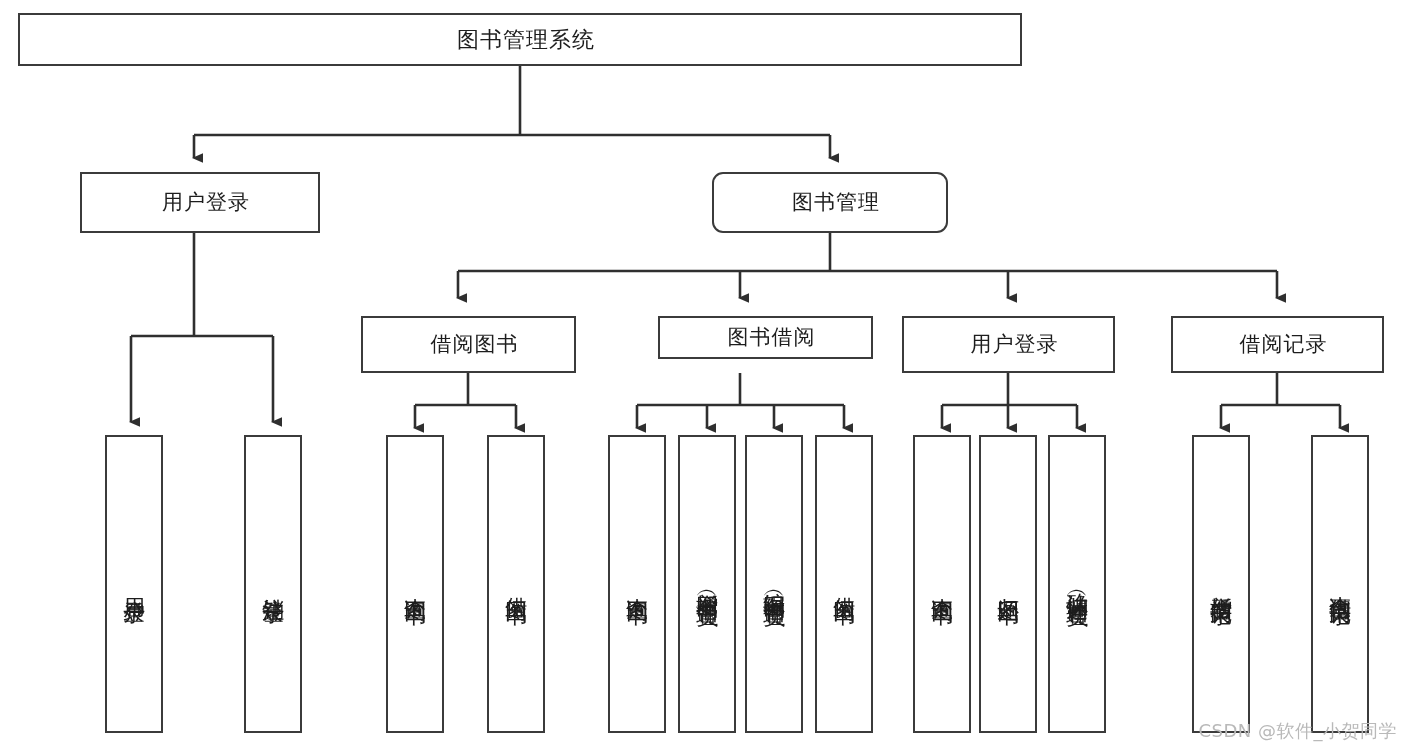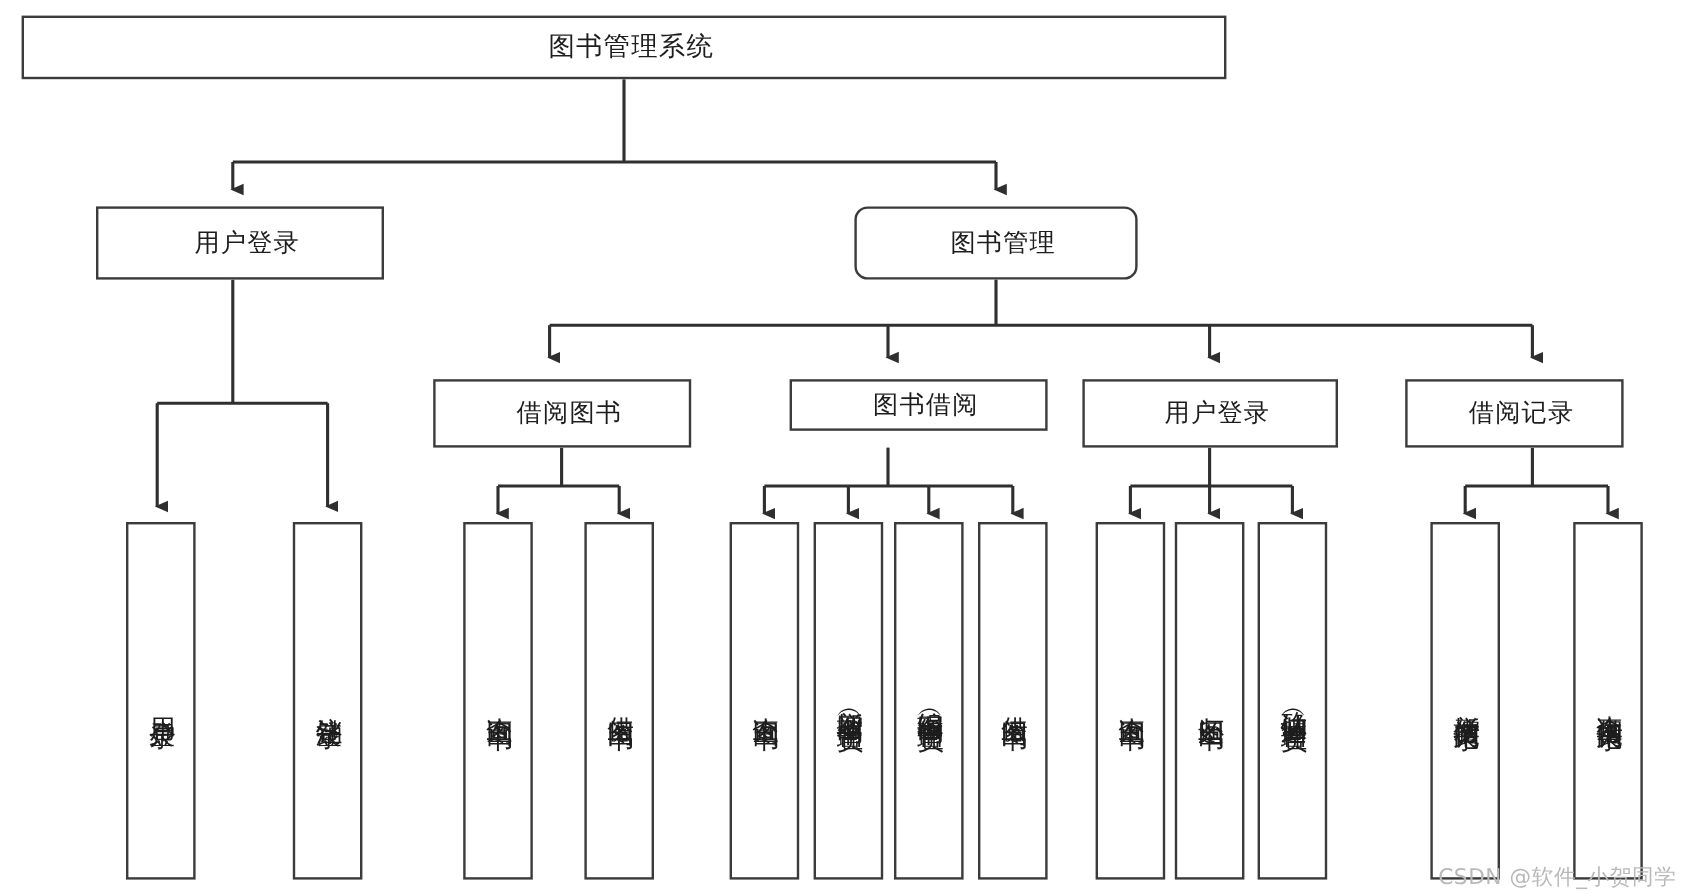--- a/index.html
+++ b/index.html
@@ -132,21 +132,21 @@
 
   <div class="node" style="left:361px;top:316px;width:215px;height:57px;">
     <span class="lbl">借阅图书</span>
   </div>
   <div class="node" style="left:633px;top:316px;width:215px;height:43px;margin-left:25px;">
     <span class="lbl">图书借阅</span>
   </div>
   <div class="node" style="left:902px;top:316px;width:213px;height:57px;">
     <span class="lbl">用户登录</span>
   </div>
-  <div class="node" style="left:1171px;top:316px;width:182px;height:57px;">
+  <div class="node" style="left:1171px;top:316px;width:213px;height:57px;">
     <span class="lbl">借阅记录</span>
   </div>
 
   <div class="leaf" style="left:105px;top:435px;width:58px;height:298px;">
     <span class="vlbl">用户登录</span>
   </div>
   <div class="leaf" style="left:244px;top:435px;width:58px;height:298px;">
     <span class="vlbl">注销登录</span>
   </div>
 

